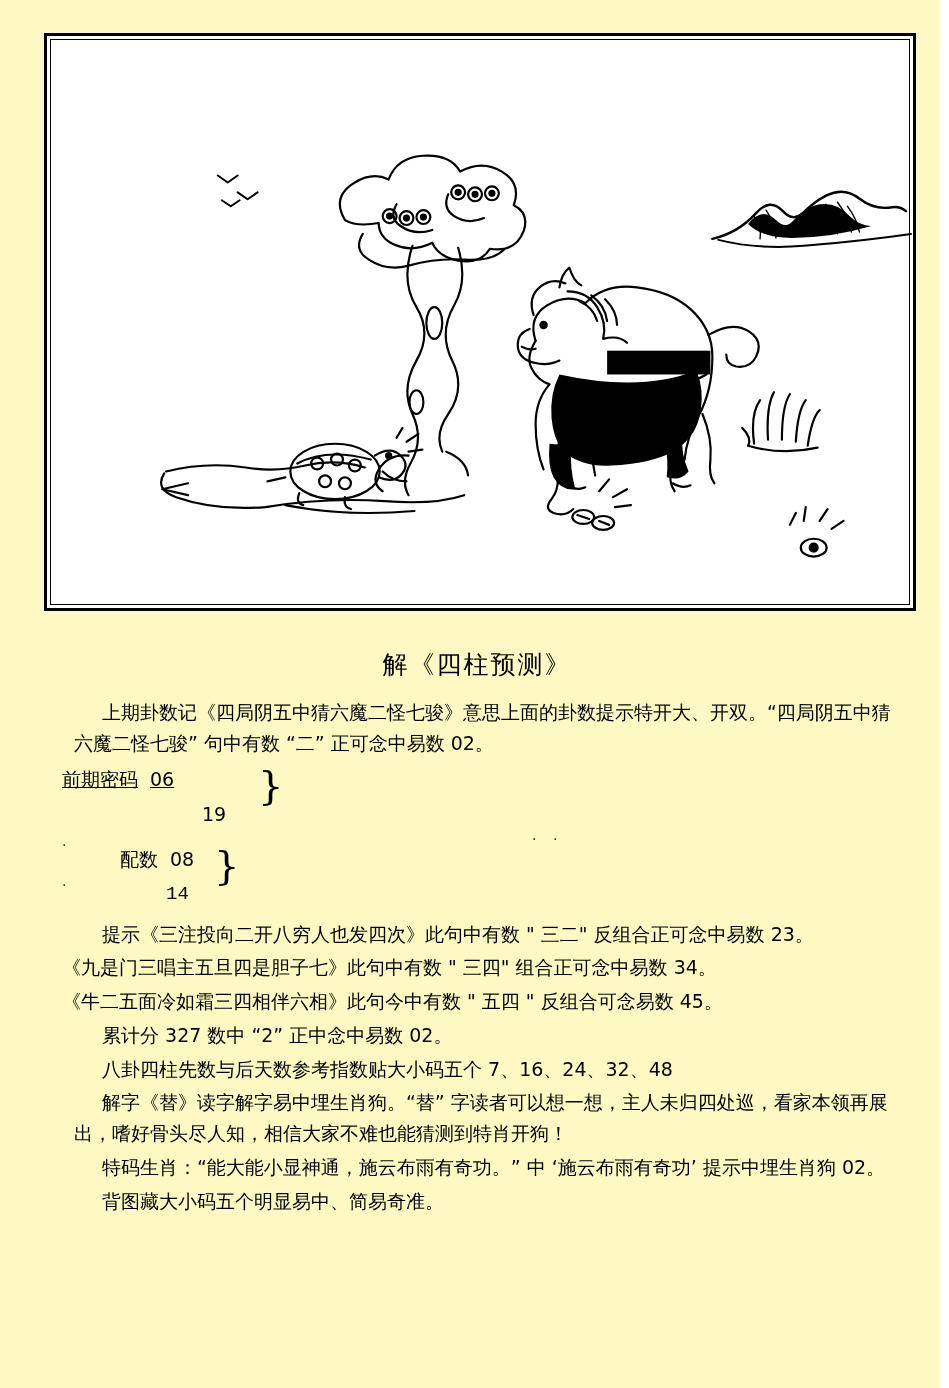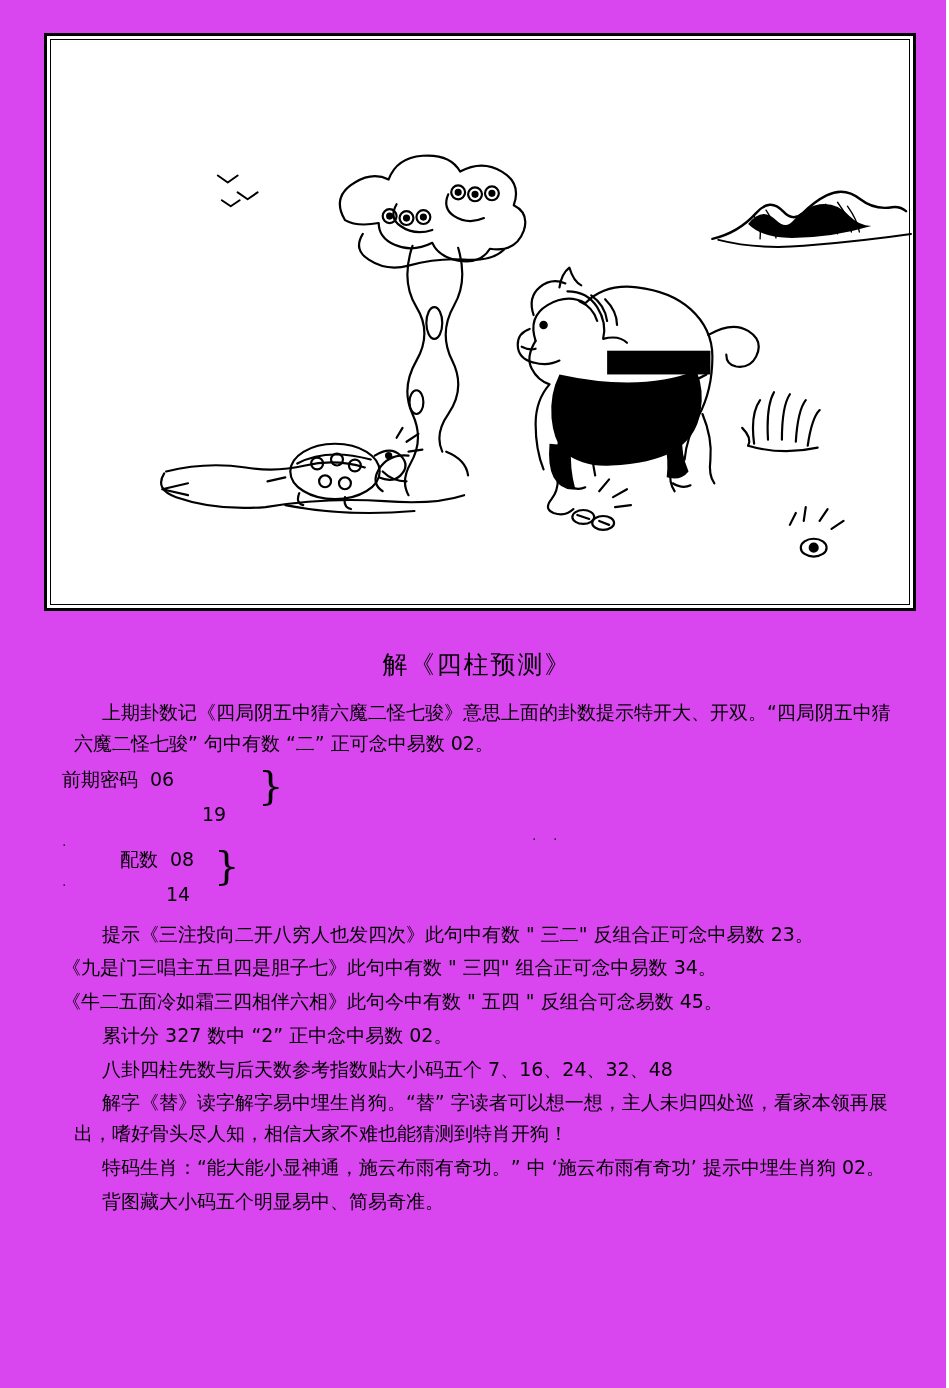--- a/index.html
+++ b/index.html
@@ -13,22 +13,21 @@
     font-family: "DejaVu Sans", sans-serif;
     color: #000000;
     position: relative;
     overflow: hidden;
   }
   .page {
     position: absolute;
     left: 0; top: 0;
     width: 939px;
     height: 1388px;
-    background: #d946ef;
-    padding-left: 7px;
+    background: #fef9c3;
   }
 
   
   .illus-frame {
     position: absolute;
     left: 44px;
     top: 33px;
     width: 872px;
     height: 578px;
     border: 3px solid #000;
@@ -88,24 +87,24 @@
     white-space: nowrap;
   }
   .c-label { font-size: 19px; }
   .c-num { font-size: 19px; margin-left: 12px; }
   .brace {
     position: absolute;
     font-size: 40px;
     line-height: 1;
     font-family: "DejaVu Serif", serif;
   }
-  .r1 { left: 0px;  top: 2px; }
+  .r1 { left: 0px;  top: 2px; text-decoration: underline; }
   .r2 { left: 128px; top: 38px; }
   .r3 { left: 18px; top: 82px; margin-left: 40px; }
-  .r4 { left: 92px; top: 118px; }
+  .r4 { left: 92px; top: 118px; font-family: Liberation Mono, monospace; }
   .b1 { left: 196px; top: 0px; }
   .b2 { left: 152px; top: 80px; }
 
   .dots {
     position: absolute;
     font-size: 14px;
     color: #222;
   }
   .d1 { left: 0px;   top: 72px; }
   .d2 { left: 0px;   top: 112px; }

